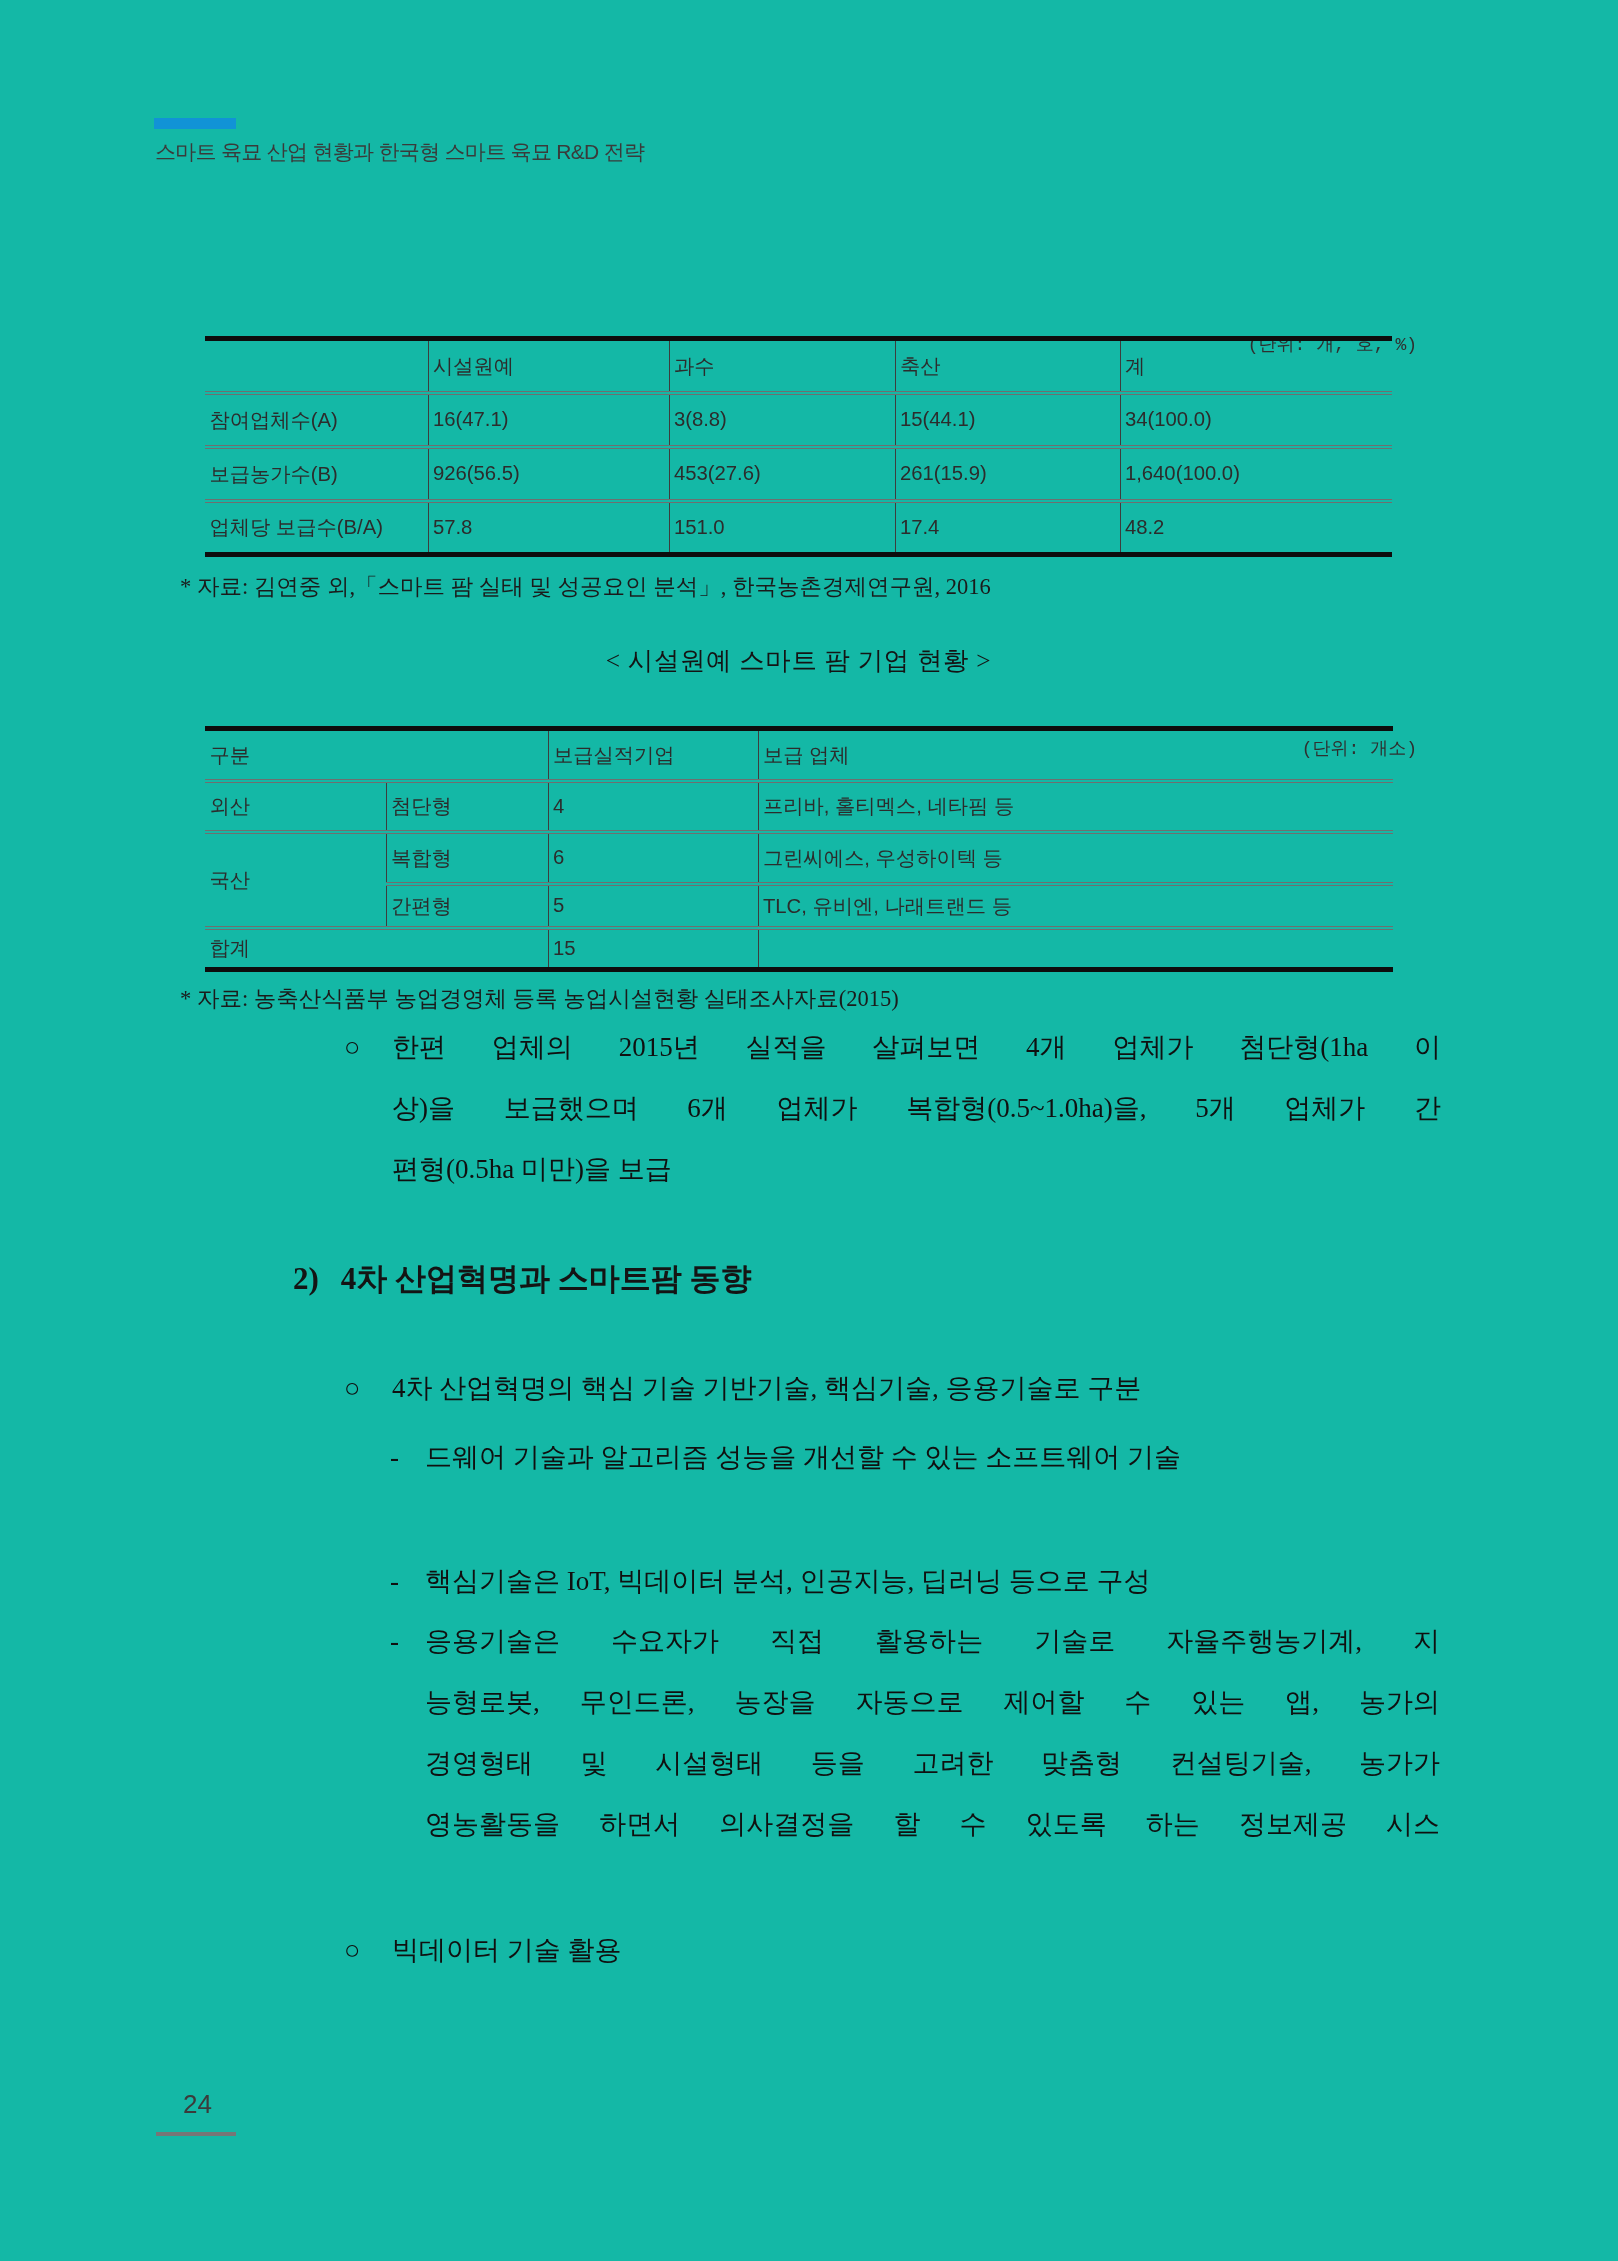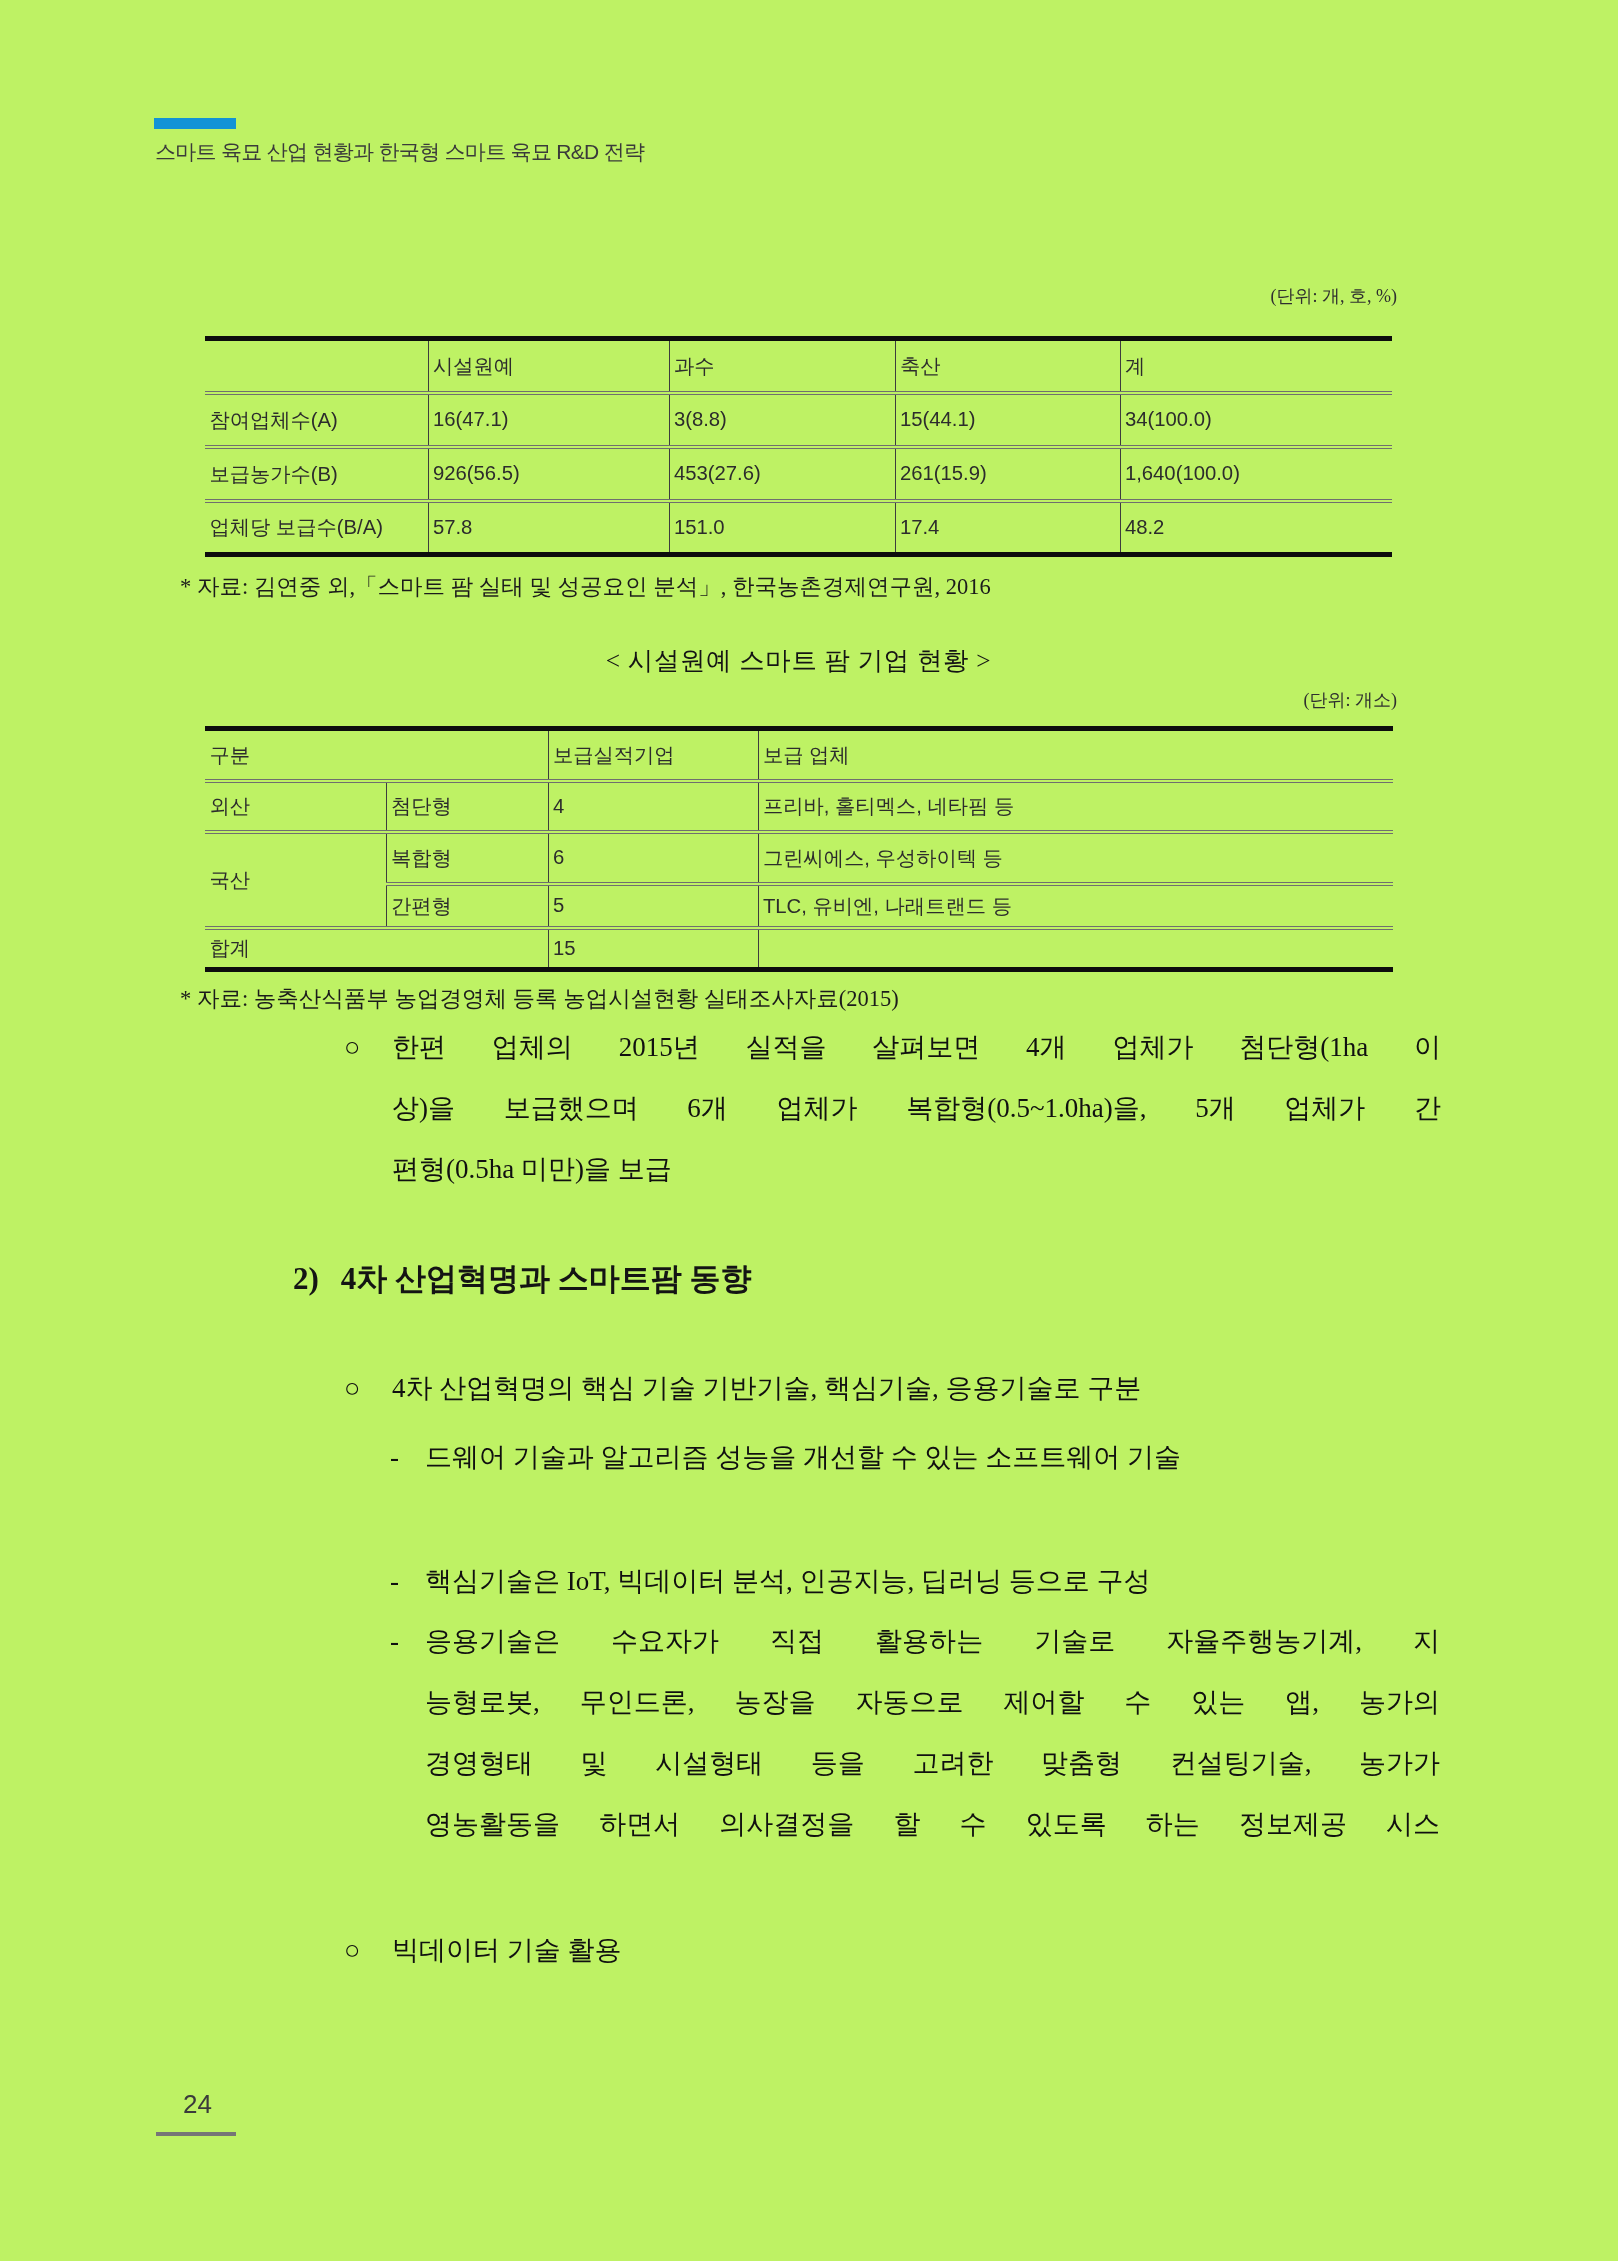--- a/index.html
+++ b/index.html
@@ -1,40 +1,40 @@
 <!DOCTYPE html>
 <html style="font-size:11.6px"><head>
 <meta charset="utf-8">
 <style>
   html, body { margin: 0; padding: 0; background: #ffffff; }
   .page {
     position: relative;
     width: 1619px;
     height: 2261px;
-    background: #bef264;
+    background: #14b8a6;
     overflow: hidden;
     font-family: "Liberation Serif", "DejaVu Serif", serif;
     color: #111111;
   }
   
   .accent-bar {
     position: absolute; left: 154px; top: 118px;
     width: 82px; height: 11px; background: #1193d6;
   }
   .doc-header {
     position: absolute; left: 155px; top: 138px;
     font-family: "Liberation Sans", "DejaVu Sans", sans-serif;
     font-size: 21px; letter-spacing: -0.7px; color: #3a3a3a;
     white-space: nowrap;
   }
   
   .unit-note {
-    position: absolute; right: 222px;
-    font-family: Liberation Serif, serif;
-    font-size: 18px; color: #2f2f2f; white-space: nowrap;
+    position: absolute; right: 202px;
+    font-family: Liberation Mono, monospace;
+    font-size: 18px; color: #2f2f2f; white-space: nowrap; margin-top: 48px;
   }
   .unit1 { top: 284px; }
   .unit2 { top: 688px; }
   
   table.rpt {
     position: absolute; left: 205px;
     width: 1187px; table-layout: fixed;
     border-collapse: collapse;
     border-top: 5.1px solid #0d0d0d;
     border-bottom: 5.1px solid #0d0d0d;

